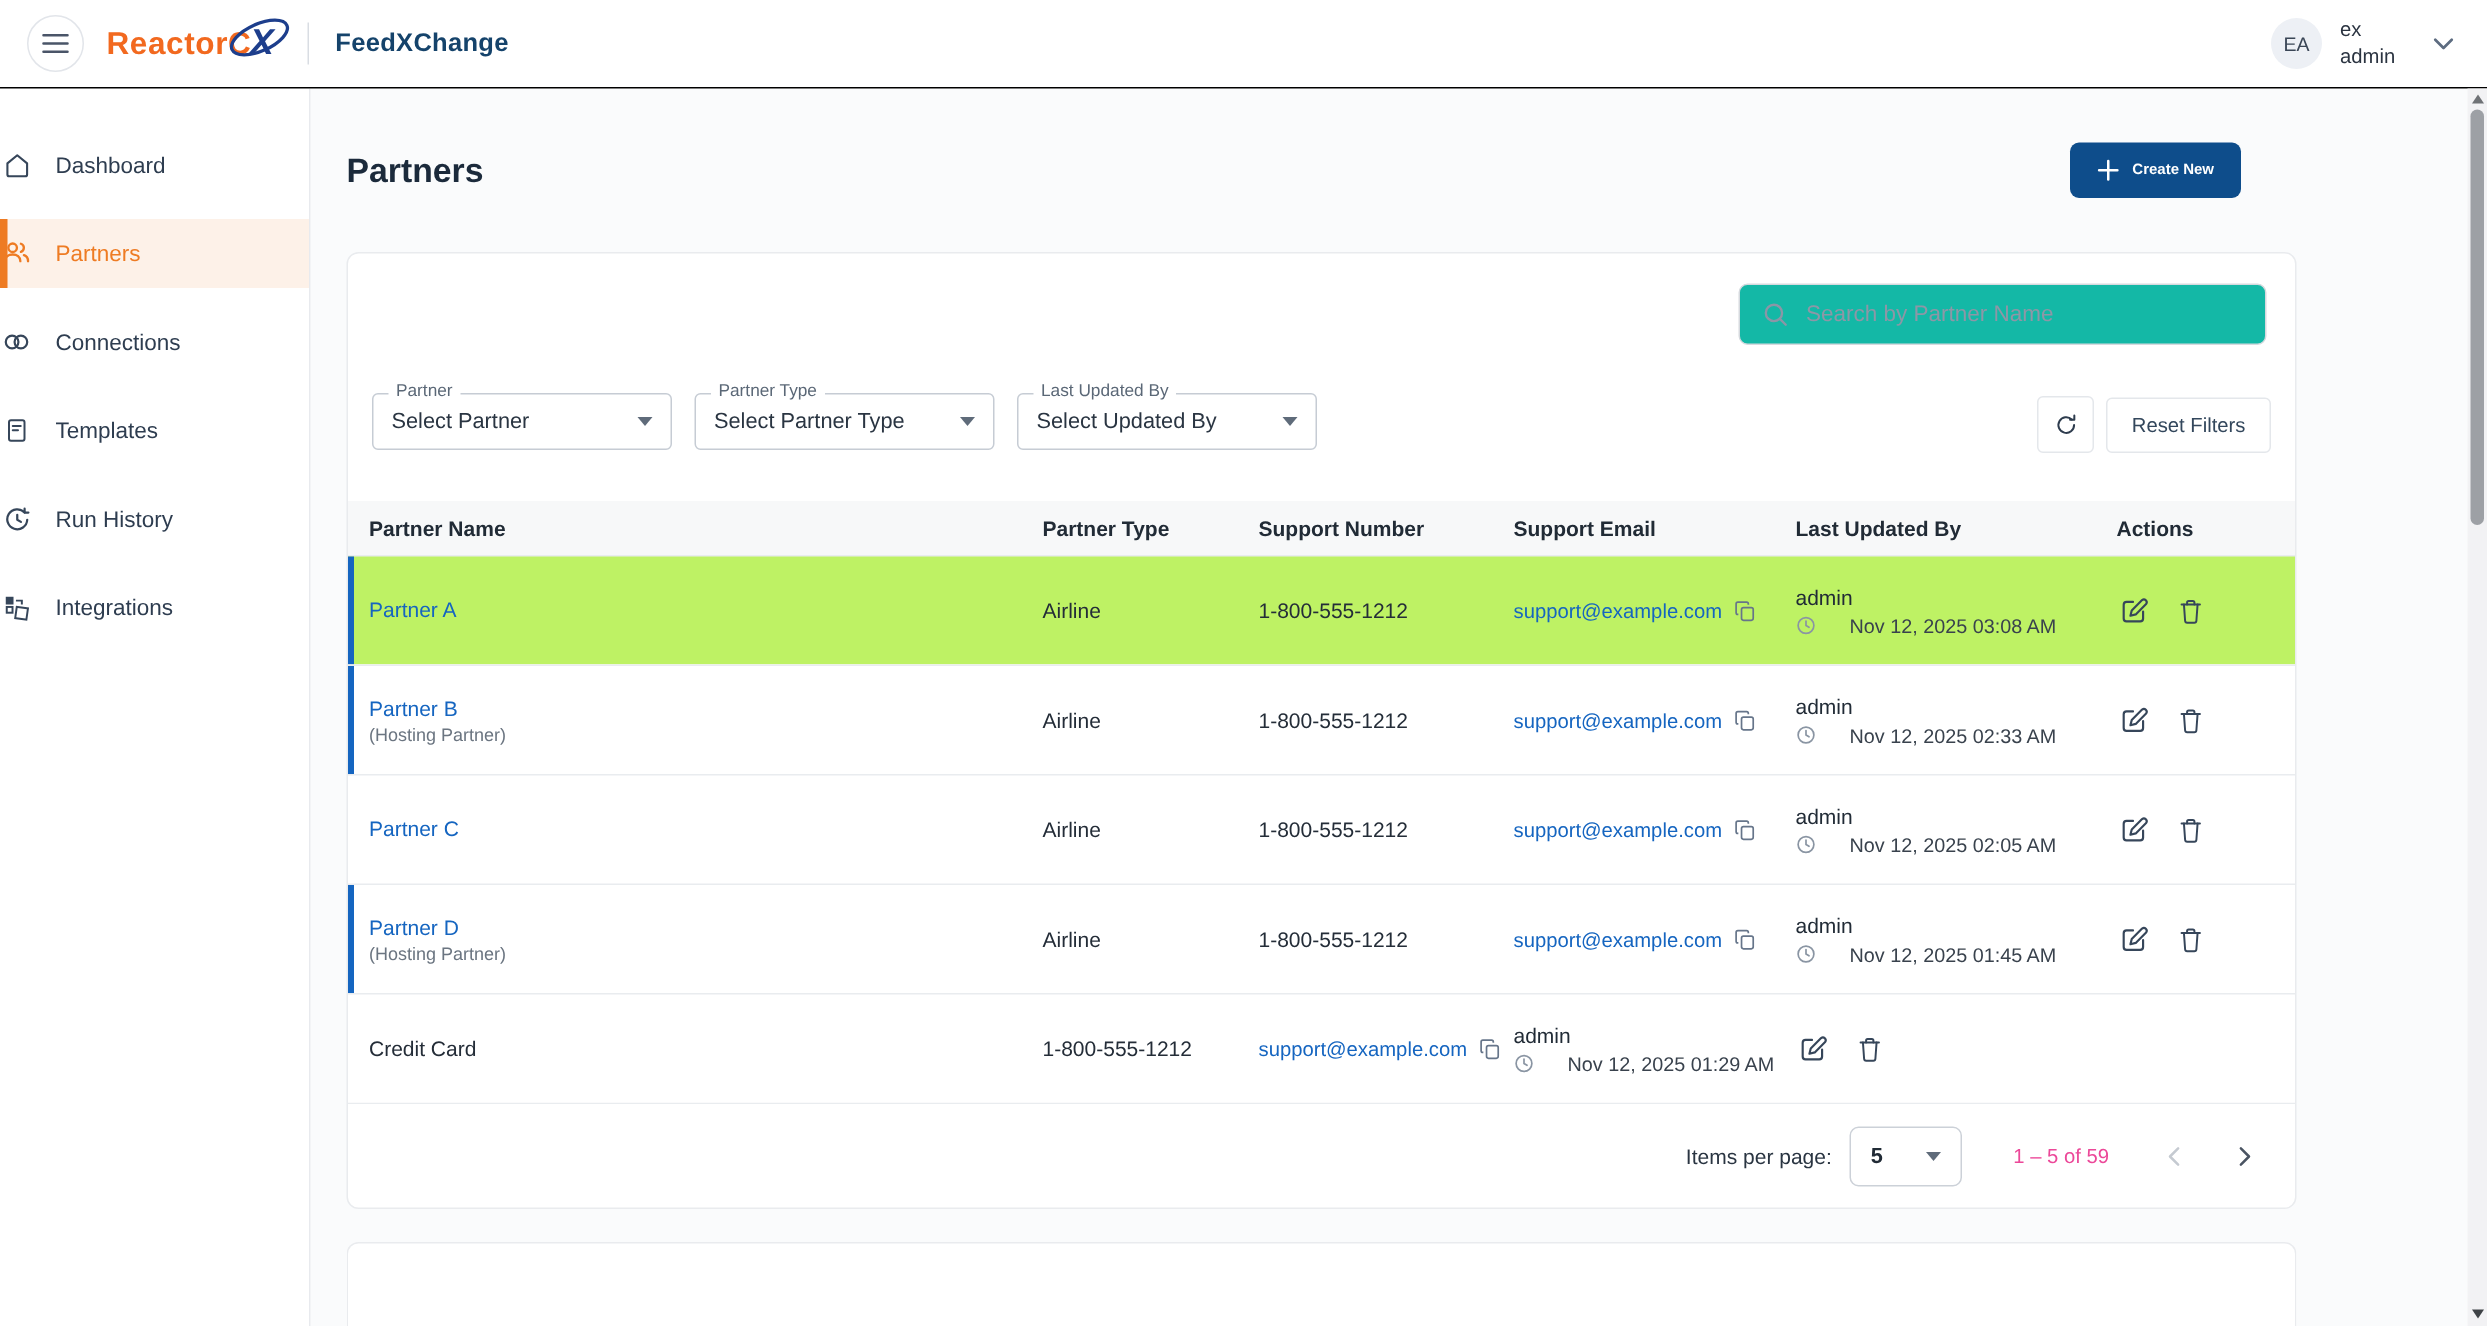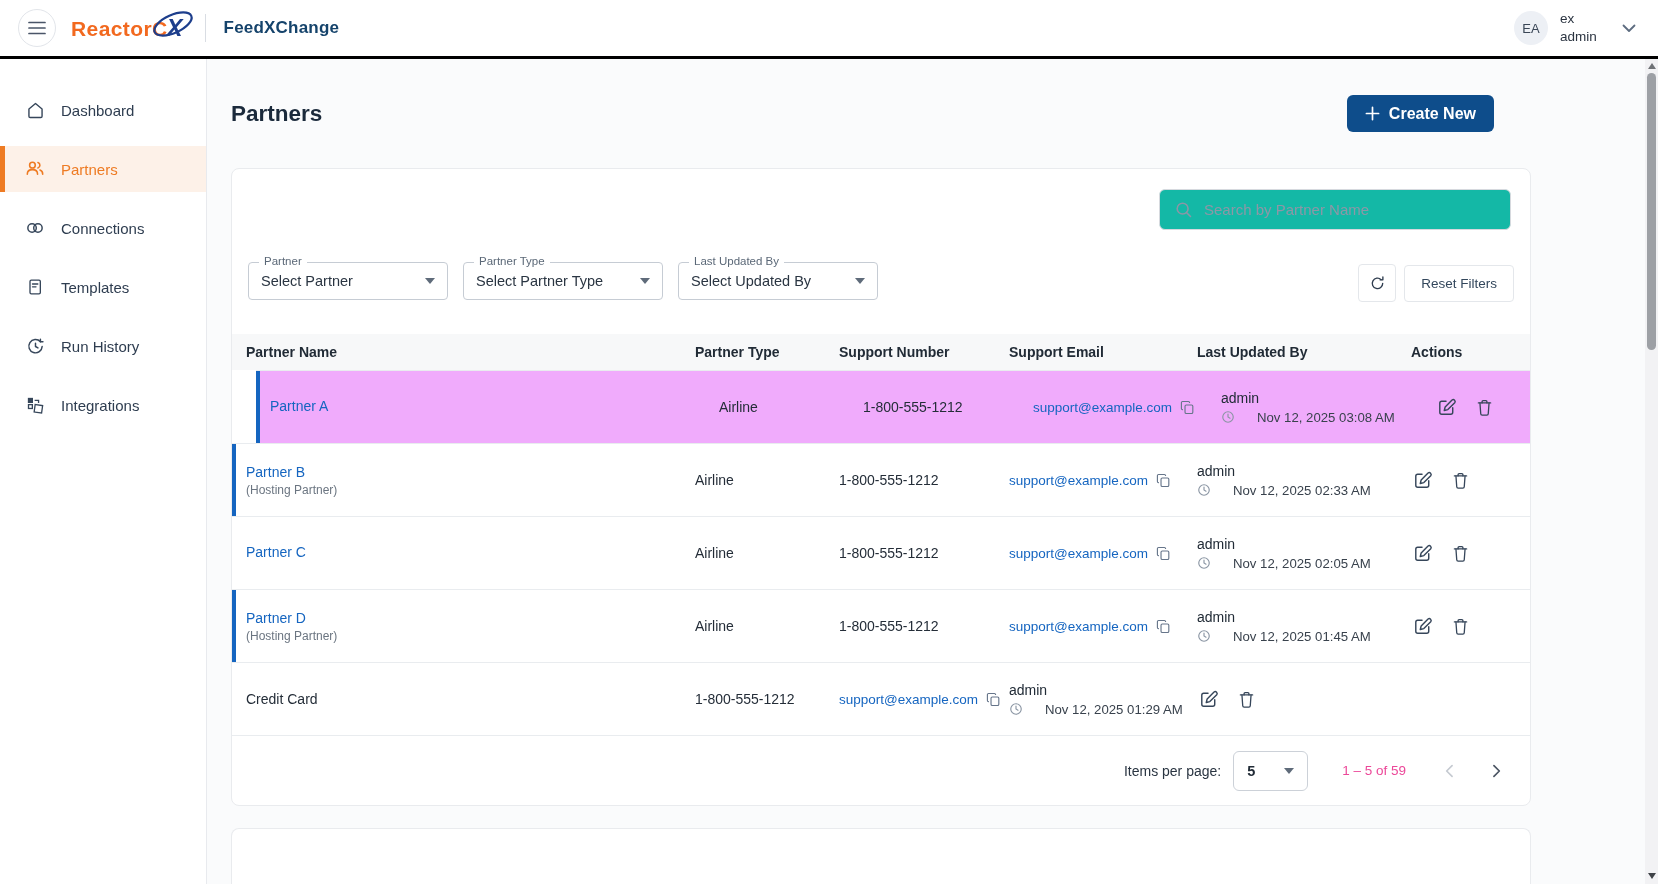--- a/index.html
+++ b/index.html
@@ -1,50 +1,50 @@
 <!DOCTYPE html>
 <html><head>
 <meta charset="utf-8">
 <style>
   * { box-sizing: border-box; margin: 0; padding: 0; }
   html,body { width:1658px; height:884px; overflow:hidden; }
   body { font-family:"Liberation Sans", sans-serif; background:#fff; position:relative; color:#242d38; }
 
   
   .topbar { position:absolute; top:0; left:0; width:1658px; height:59px; background:#fff;
-            border-bottom:3px solid #000000; display:flex; align-items:center; padding:0 18px; z-index:5; }
+            border-bottom:1px solid #000000; display:flex; align-items:center; padding:0 18px; z-index:5; }
   .hamburger { width:38px; height:38px; border-radius:50%; border:1px solid #e2e5ea; background:#fff;
                display:flex; align-items:center; justify-content:center; cursor:pointer; }
   .logo { display:flex; align-items:baseline; margin-left:15px; position:relative; }
   .logo .lg-orange { color:#f2691f; font-weight:800; font-size:21px; letter-spacing:.4px; }
   .logo .lg-x { color:#1d3e8c; font-weight:800; font-size:24px; font-style:italic; margin-left:-1px; }
   .logo svg.swoosh { position:absolute; right:-12px; top:-7px; }
   .tb-divider { width:1px; height:28px; background:#d9dde3; margin:0 18px 0 22px; }
   .product-name { font-size:17px; font-weight:700; color:#15436b; letter-spacing:.2px; }
   .tb-right { margin-left:auto; display:flex; align-items:center; gap:12px; }
   .avatar { width:34px; height:34px; border-radius:50%; background:#edf0f5; color:#3a4656;
             font-size:13px; font-weight:500; display:flex; align-items:center; justify-content:center; }
   .user-name { width:46px; font-size:13.5px; color:#2b3441; line-height:1.3; }
   .user-caret { display:flex; align-items:center; cursor:pointer; padding:4px; }
 
   
   .sidebar { position:absolute; top:59px; left:0; width:207px; bottom:0; background:#fff;
              border-right:1px solid #e8eaee; padding-top:28px; z-index:4; }
   .nav-item { height:46px; margin-bottom:13px; display:flex; align-items:center; gap:15px;
-              padding-left:24px; font-size:15px; color:#2e3d50; cursor:pointer; position:relative; }
+              font-size:15px; color:#2e3d50; cursor:pointer; position:relative; }
   .nav-item .nicon { width:22px; height:22px; display:flex; align-items:center; justify-content:center; }
   .nav-item.active { background:#fdf1e8; color:#ee7b23; }
   .nav-item.active::before { content:""; position:absolute; left:0; top:0; bottom:0; width:5px; background:#ee7b23; }
 
   
   .main { position:absolute; top:59px; left:207px; right:13px; bottom:0; background:#fafbfc; overflow:hidden; }
   .page-head { height:84px; padding:25px 24px 0 24px; width:1324px; display:flex; align-items:center; justify-content:space-between; }
   .page-title { font-size:22.5px; font-weight:700; color:#1b2a3b; }
   .btn-create { height:37px; background:#0e4d8b; color:#fff; border:none; border-radius:6px;
-                display:flex; align-items:center; gap:9px; padding:0 18px; font-size:16px; font-weight:600;
+                display:flex; align-items:center; gap:9px; padding:0 18px; font-size:10px; font-weight:600;
                 font-family:"Liberation Sans",sans-serif; cursor:pointer; margin-right:13px; }
 
   .card { width:1300px; margin:25px 0 0 24px; background:#fff; border:1px solid #e9ebee; border-radius:8px; overflow:hidden; }
   .search-row { padding:20px 19px 0 19px; display:flex; justify-content:flex-end; }
   .search-box { width:352px; height:41px; border:1px solid #d6d9de; border-radius:6px; display:flex;
                 align-items:center; gap:10px; padding:0 13px; background:#14b8a6; }
   .search-box input { border:none; outline:none; flex:1; font-size:15px; color:#2a3542;
                       font-family:"Liberation Sans",sans-serif; background:transparent; }
   .search-box input::placeholder { color:#8d97a6; }
 
@@ -60,21 +60,21 @@
   .filter-actions { margin-left:auto; display:flex; align-items:center; gap:8px; margin-top:2px; }
   .btn-refresh { width:38px; height:38px; border:1px solid #e4e7eb; border-radius:4px; background:#fff;
                  display:flex; align-items:center; justify-content:center; cursor:pointer; }
   .btn-reset { height:37px; border:1px solid #e4e7eb; border-radius:4px; background:#fff; padding:0 16px;
                font-size:13.5px; color:#33475c; font-weight:500; font-family:"Liberation Sans",sans-serif; cursor:pointer; }
 
   .table { margin-top:32px; }
   .thead, .trow { display:grid; grid-template-columns:449px 144px 170px 188px 214px 1fr; padding-left:14px; align-items:center; }
   .thead { height:36px; background:#f7f8f9; font-size:14px; font-weight:700; color:#212b36; }
   .trow { height:73px; border-top:1px solid #e9ecef; position:relative; background:#fff; font-size:14px; }
-  .trow.highlighted { background:#f0abfc;margin-left:24px; }
+  .trow.highlighted { background:#bef264; }
   .trow.accent::before { content:""; position:absolute; left:0; top:0; bottom:0; width:4px; background:#1565c0; }
   .plink { color:#1565c0; text-decoration:none; font-size:14px; cursor:pointer; }
   .psub { color:#6b7581; font-size:12px; margin-top:3px; }
   .cell-email { display:flex; align-items:center; gap:7px; }
   .email-link { color:#1565c0; text-decoration:none; font-size:13.5px; cursor:pointer; }
   .icon-btn { background:none; border:none; padding:0; cursor:pointer; display:flex; align-items:center; }
   .upd-by { color:#212b36; font-size:14px; }
   .upd-ts { display:flex; align-items:center; gap:22px; margin-top:4px; color:#39424d; font-size:13.2px; }
   .cell-actions { display:flex; align-items:center; gap:16px; }
 

